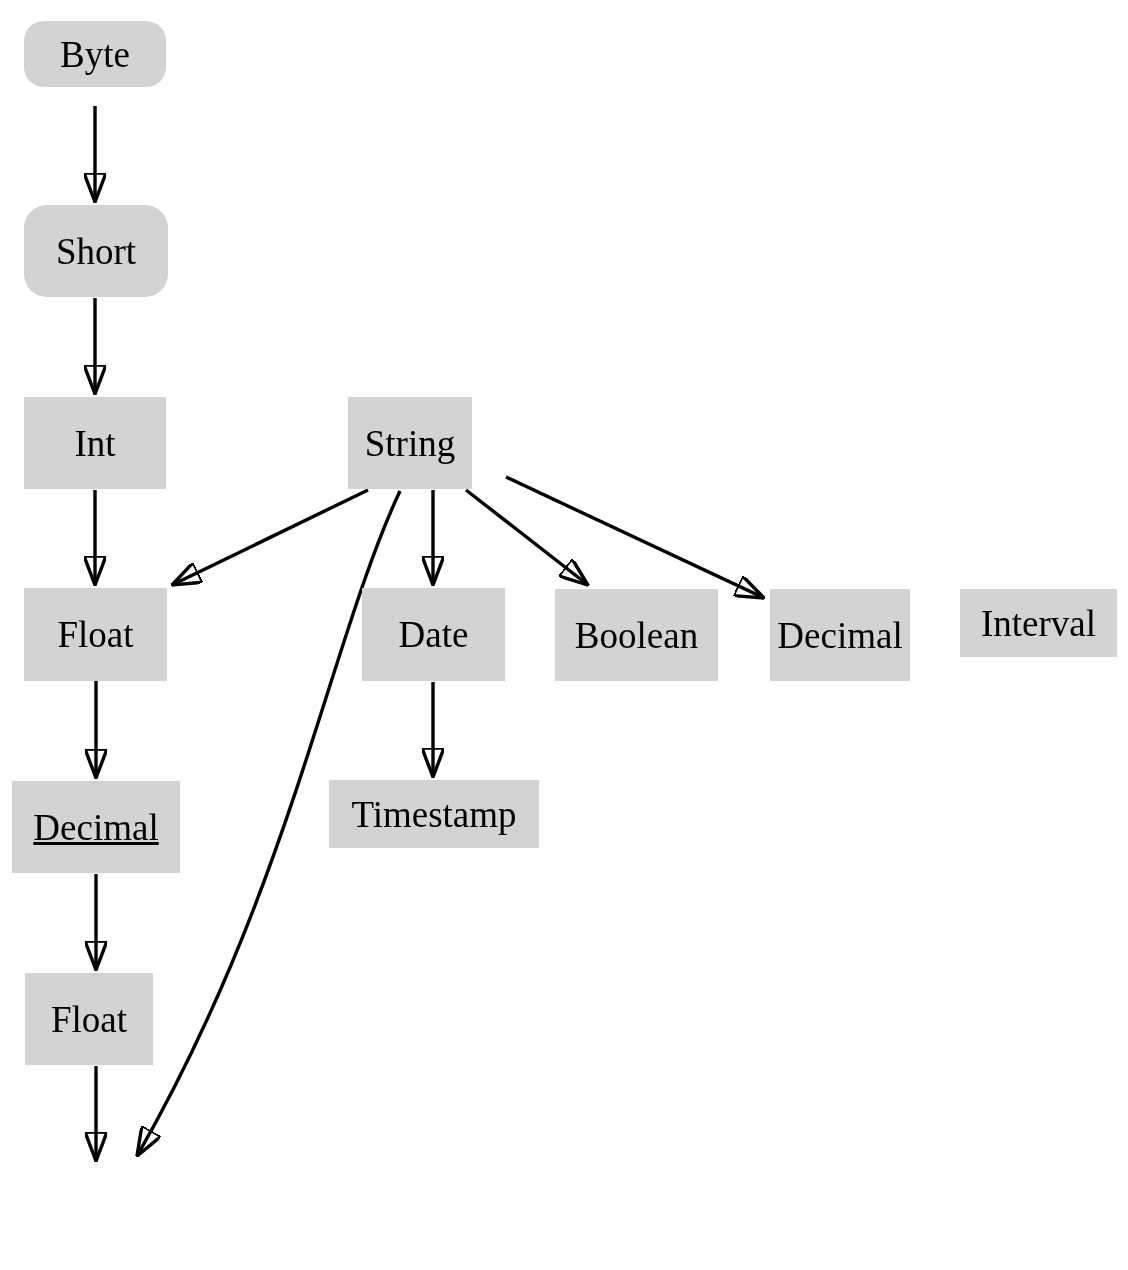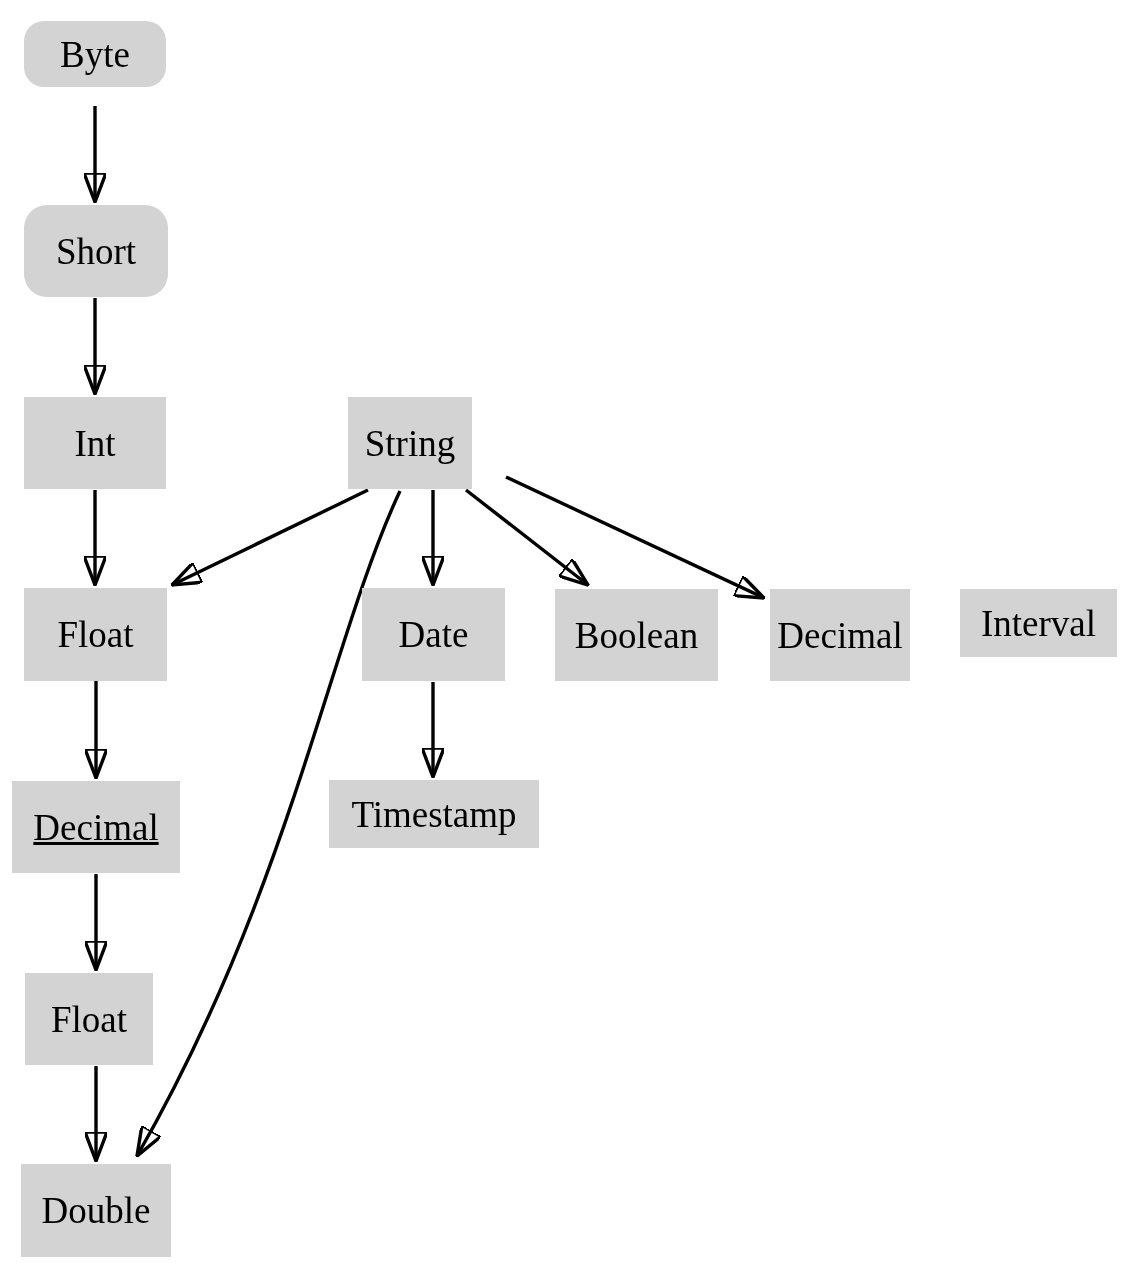--- a/index.html
+++ b/index.html
@@ -82,15 +82,14 @@
   <div class="node" id="n-int">Int</div>
   <div class="node" id="n-string">String</div>
   <div class="node" id="n-long">Float</div>
   <div class="node" id="n-date">Date</div>
   <div class="node" id="n-boolean">Boolean</div>
   <div class="node" id="n-binary">Decimal</div>
   <div class="node" id="n-interval">Interval</div>
   <div class="node" id="n-decimal">Decimal</div>
   <div class="node" id="n-timestamp">Timestamp</div>
   <div class="node" id="n-float">Float</div>
-  <div class="node" id="n-double">Double</div>
 
 </div>
 
 </body></html>

